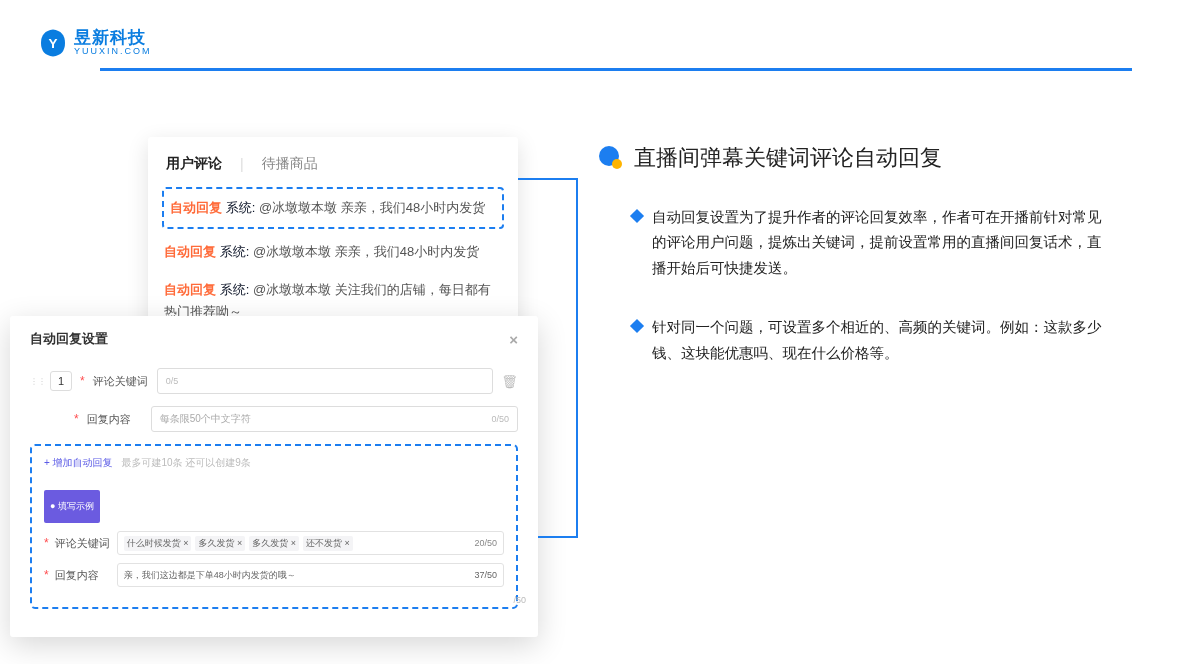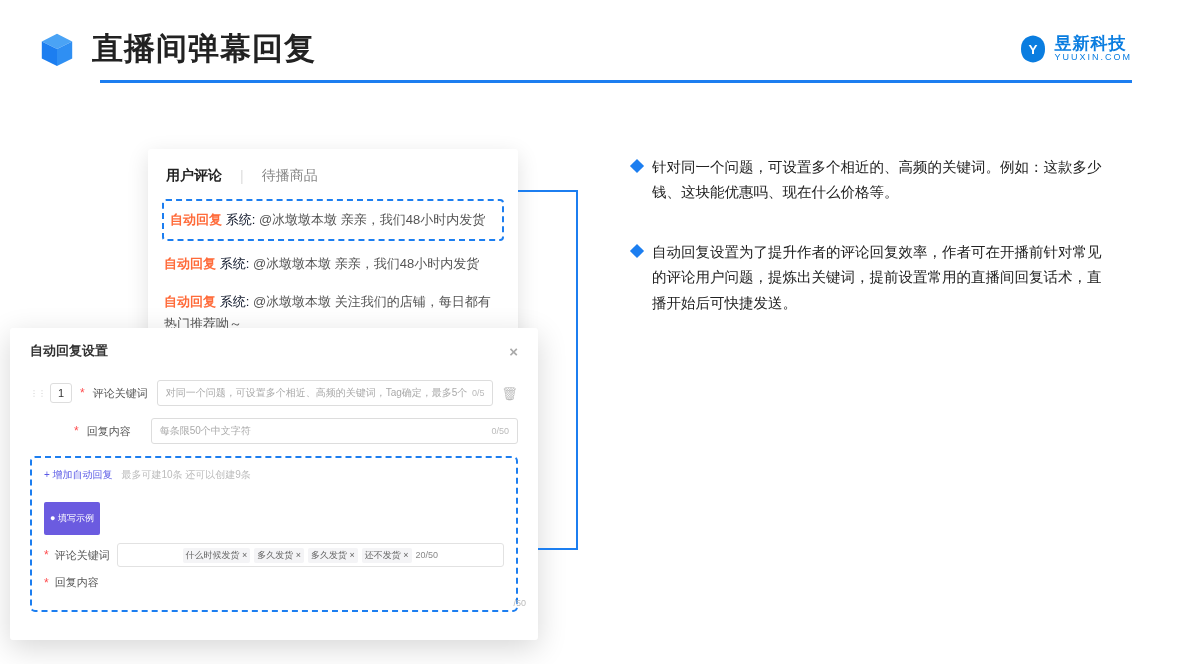--- a/index.html
+++ b/index.html
@@ -41,21 +41,21 @@
 .fld-label { font-size:11px; color:#555; width:56px; white-space:nowrap; }
 .txt-input { flex:1; height:26px; border:1px solid #ddd; border-radius:3px; padding:0 8px; font-size:10px; color:#aaa; display:flex; align-items:center; justify-content:space-between; background:#fff; }
 .txt-input .cnt { color:#bbb; font-size:9px; }
 .trash-ic { color:#bbb; font-size:13px; }
 
 .example-block { border:2px dashed #1c7ef0; border-radius:5px; padding:10px 12px 12px 12px; margin-top:12px; position:relative; }
 .add-rule { font-size:10px; color:#5a5ae6; margin-bottom:20px; }
 .add-rule .grey { color:#bbb; margin-left:6px; }
 .ex-badge { display:inline-block; background:#6b5be0; color:#fff; font-size:9px; padding:10px 6px; border-radius:2px; margin-bottom:8px; }
 .tag-row { display:flex; gap:6px; align-items:center; margin-bottom:8px; }
-.tag-input-wrap { flex:1; height:24px; border:1px solid #e2e2e2; border-radius:3px; padding:0 6px; display:flex; align-items:center; gap:4px; font-size:9px; color:#888; background:#fff; justify-content:center; }
+.tag-input-wrap { flex:1; height:24px; border:1px solid #e2e2e2; border-radius:3px; padding:0 6px; display:flex; align-items:center; gap:4px; font-size:9px; color:#888; background:#fff; justify-content:space-between; }
 .mini-tag { background:#f4f4f6; border-radius:2px; padding:1px 3px; color:#666; font-size:9px; white-space:nowrap; }
 .tags-left { display:flex; gap:4px; align-items:center; }
 .ex-input { flex:1; height:24px; border:1px solid #e2e2e2; border-radius:3px; padding:0 6px; font-size:9px; color:#666; display:flex; align-items:center; justify-content:space-between; background:#fff; }
 .floating-cnt { position:absolute; right:-10px; bottom:2px; font-size:9px; color:#bbb; }
 
 
 .connector-h { position:absolute; top:57px; left:480px; width:60px; height:2px; background:#1c7ef0; z-index:4; }
 .connector-v { position:absolute; top:57px; left:538px; width:2px; height:360px; background:#1c7ef0; z-index:4; }
 .connector-h2 { position:absolute; top:415px; left:500px; width:38px; height:2px; background:#1c7ef0; z-index:4; }
 
@@ -67,28 +67,20 @@
 .bullet-list { padding-left:34px; }
 .bullet-item { display:flex; gap:10px; margin-bottom:34px; }
 .diam { width:10px; height:10px; background:#1c7ef0; transform:rotate(45deg); margin-top:6px; flex-shrink:0; }
 .bullet-txt { font-size:14.5px; color:#222; line-height:1.75; max-width:460px; }
 </style>
 </head>
 <body>
 
 <div class="page">
   <div class="header">
-    <div class="header-left">
-      <svg class="cube-icon" viewBox="0 0 40 40">
-        <polygon points="20,4 36,12 20,20 4,12" fill="#4aa3f5"></polygon>
-        <polygon points="4,12 20,20 20,38 4,30" fill="#1c7ef0"></polygon>
-        <polygon points="36,12 36,30 20,38 20,20" fill="#2f8ff3"></polygon>
-      </svg>
-      <div class="page-title">直播间弹幕回复</div>
-    </div>
     <div class="brand-logo">
       <svg width="30" height="30" viewBox="0 0 40 40">
         <path d="M20 2 Q36 4 36 20 Q36 36 20 38 Q4 36 4 20 Q4 4 20 2 Z" fill="#0a7de0"></path>
         <text x="20" y="26" text-anchor="middle" fill="#fff" font-size="18" font-weight="bold">Y</text>
       </svg>
       <div class="brand-text">
         <span class="brand-cn">昱新科技</span>
         <span class="brand-en">YUUXIN.COM</span>
       </div>
     </div>
@@ -129,21 +121,20 @@
           <span>自动回复设置</span>
           <span class="close-x">×</span>
         </div>
 
         <div class="form-row">
           <span class="handle">⋮⋮</span>
           <span class="num-box">1</span>
           <span class="req-dot">*</span>
           <span class="fld-label">评论关键词</span>
           <div class="txt-input">
-            <span>对同一个问题，可设置多个相近、高频的关键词，Tag确定，最多5个</span>
             <span class="cnt">0/5</span>
           </div>
           <span class="trash-ic">🗑</span>
         </div>
         <div class="form-row" style="padding-left:44px;">
           <span class="req-dot">*</span>
           <span class="fld-label">回复内容</span>
           <div class="txt-input">
             <span>每条限50个中文字符</span>
             <span class="cnt">0/50</span>
@@ -165,32 +156,45 @@
                 <span class="mini-tag">多久发货 ×</span>
                 <span class="mini-tag">多久发货 ×</span>
                 <span class="mini-tag">还不发货 ×</span>
               </div>
               <span class="cnt">20/50</span>
             </div>
           </div>
           <div class="tag-row">
             <span class="req-dot">*</span>
             <span class="fld-label">回复内容</span>
+            <div class="ex-input">
+              <span>亲，我们这边都是下单48小时内发货的哦～</span>
+              <span class="cnt">37/50</span>
+            </div>
           </div>
           <span class="floating-cnt">/50</span>
         </div>
       </div>
     </div>
 
     <div class="right-col">
+      <div class="sec-title-row">
+        <div class="blob-icon">
+          <svg viewBox="0 0 26 26">
+              <circle cx="11" cy="11" r="10" fill="#1c7ef0"></circle>
+              <circle cx="19" cy="19" r="5" fill="#ffb400"></circle>
+            </svg>
+        </div>
+        <div class="sec-title">直播间弹幕关键词评论自动回复</div>
+      </div>
       <div class="bullet-list">
         <div class="bullet-item">
           <div class="diam"></div>
-          <div class="bullet-txt">针对同一个问题，可设置多个相近的、高频的关键词。例如：这款多少钱、这块能优惠吗、现在什么价格等。</div>
+          <div class="bullet-txt">自动回复设置为了提升作者的评论回复效率，作者可在开播前针对常见的评论用户问题，提炼出关键词，提前设置常用的直播间回复话术，直播开始后可快捷发送。</div>
         </div>
         <div class="bullet-item">
           <div class="diam"></div>
-          <div class="bullet-txt">自动回复设置为了提升作者的评论回复效率，作者可在开播前针对常见的评论用户问题，提炼出关键词，提前设置常用的直播间回复话术，直播开始后可快捷发送。</div>
+          <div class="bullet-txt">针对同一个问题，可设置多个相近的、高频的关键词。例如：这款多少钱、这块能优惠吗、现在什么价格等。</div>
         </div>
       </div>
     </div>
   </div>
 </div>
 
 </body></html>

